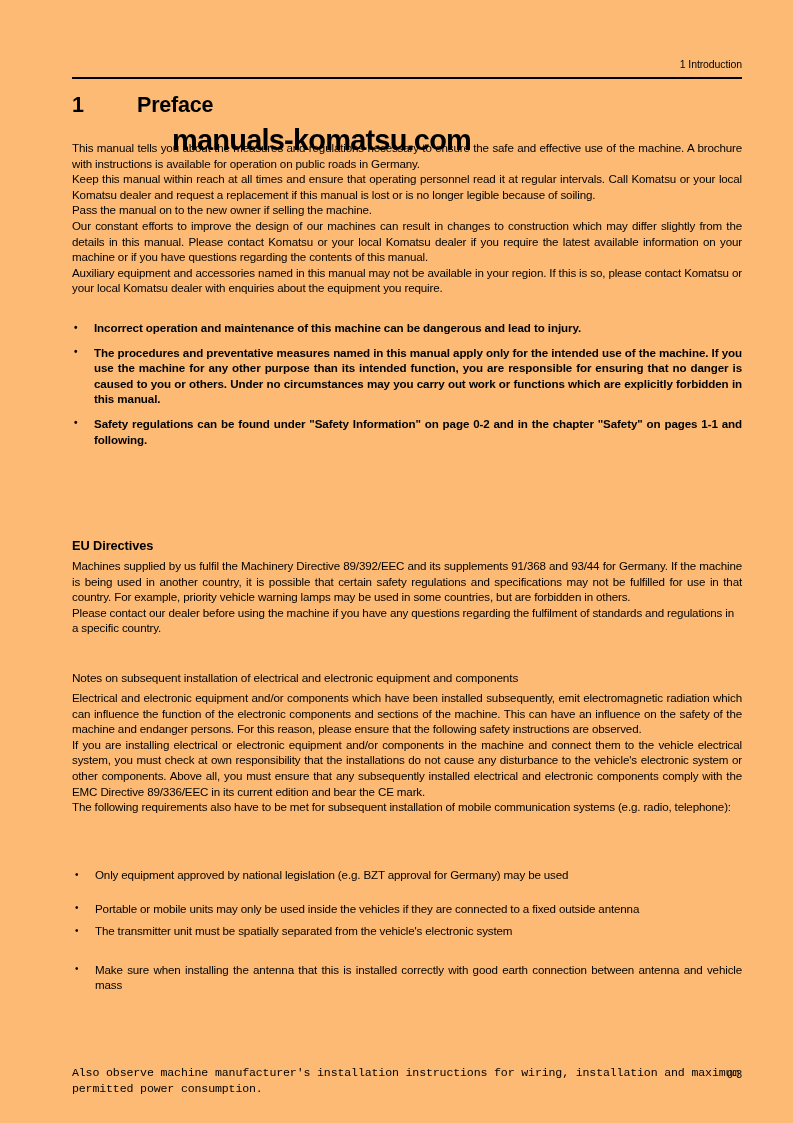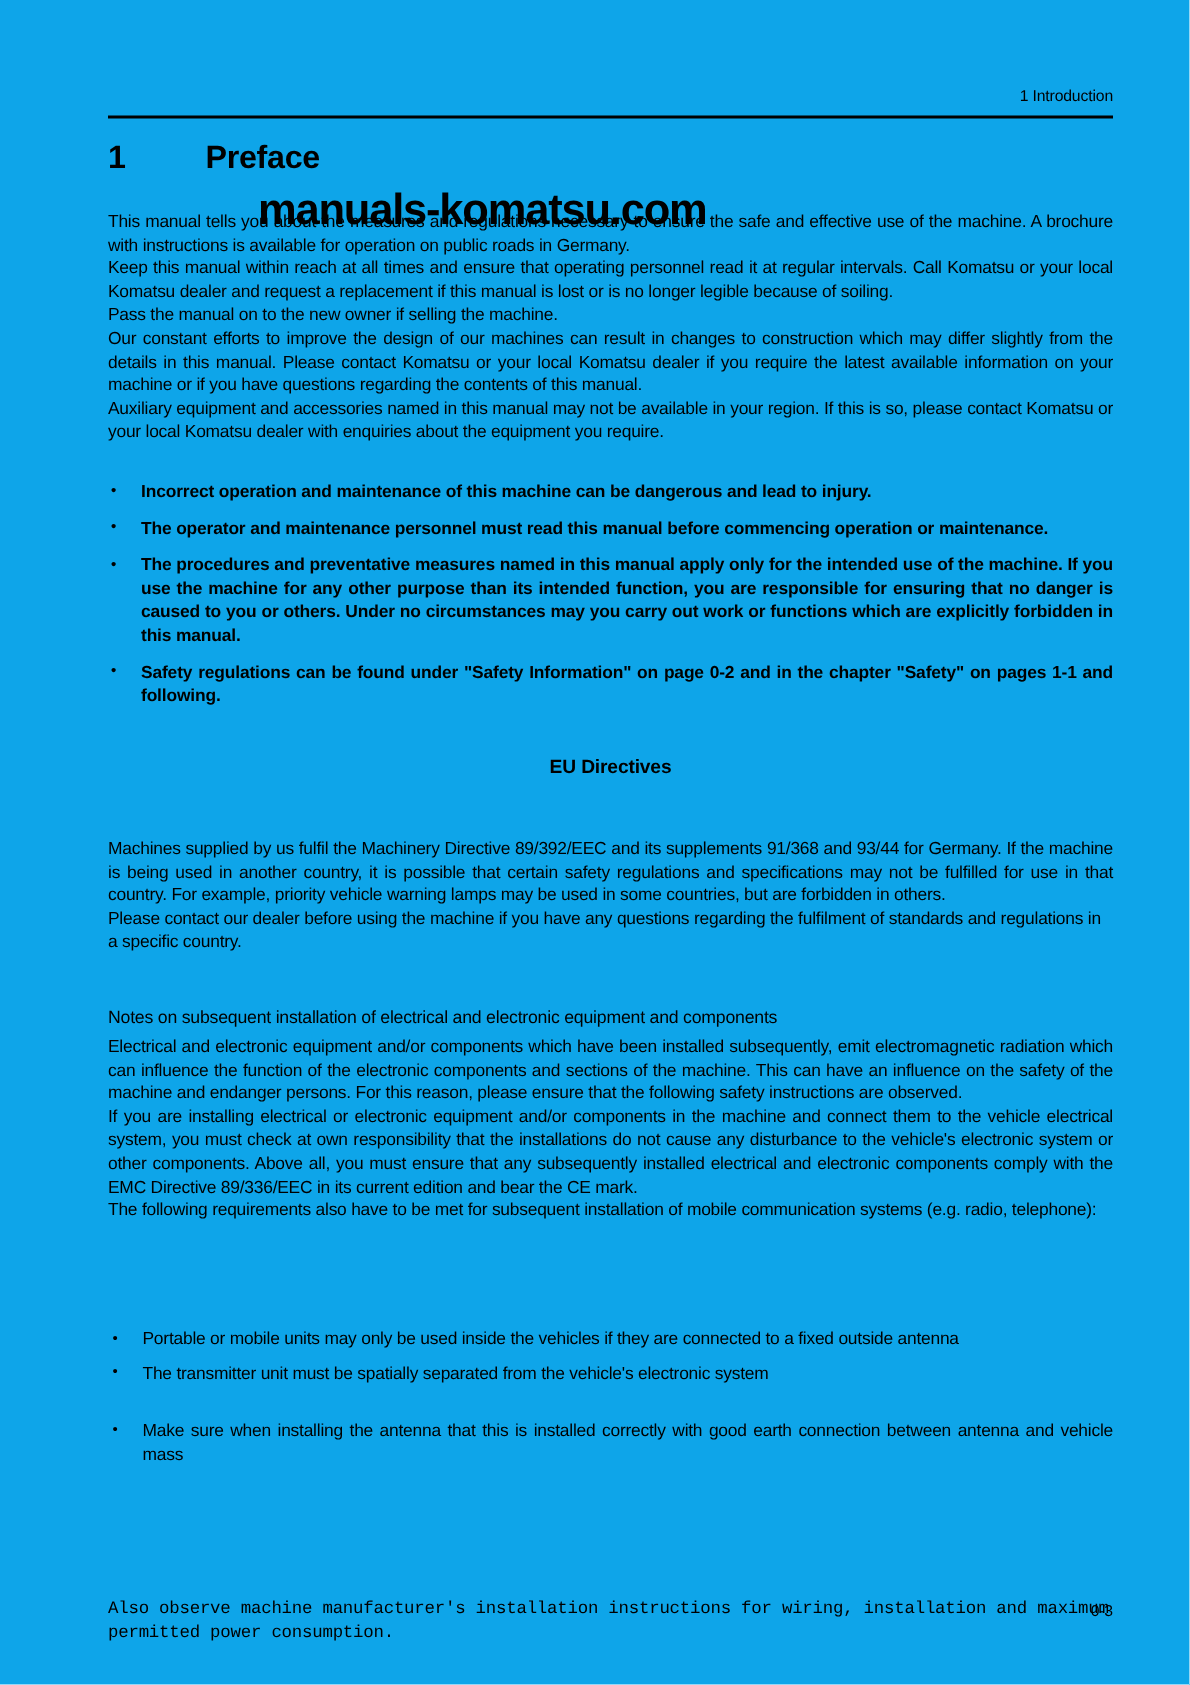--- a/index.html
+++ b/index.html
@@ -8,21 +8,21 @@
     background: #ffffff;
   }
   body {
     font-family: "Liberation Sans", sans-serif;
     color: #000000;
   }
   .page {
     position: relative;
     width: 793px;
     height: 1123px;
-    background: #0ea5e9;
+    background: #fdba74;
     overflow: hidden;
     box-sizing: border-box;
   }
   .content {
     position: absolute;
     left: 72px;
     top: 0;
     width: 670px;
     height: 1123px;
   }
@@ -172,45 +172,45 @@
       <p class="para">This manual tells you about the measures and regulations necessary to ensure the safe and effective use of the machine. A brochure with instructions is available for operation on public roads in Germany.</p>
       <p class="para">Keep this manual within reach at all times and ensure that operating personnel read it at regular intervals. Call Komatsu or your local Komatsu dealer and request a replacement if this manual is lost or is no longer legible because of soiling.</p>
       <p class="para last-natural">Pass the manual on to the new owner if selling the machine.</p>
       <p class="para">Our constant efforts to improve the design of our machines can result in changes to construction which may differ slightly from the details in this manual. Please contact Komatsu or your local Komatsu dealer if you require the latest available information on your machine or if you have questions regarding the contents of this manual.</p>
       <p class="para">Auxiliary equipment and accessories named in this manual may not be available in your region. If this is so, please contact Komatsu or your local Komatsu dealer with enquiries about the equipment you require.</p>
     </div>
 
     <div class="body-block" style="top:320px;">
       <ul class="bullets bold">
         <li>Incorrect operation and maintenance of this machine can be dangerous and lead to injury.</li>
-        <li style="margin-top:9px;">The operator and maintenance personnel must read this manual before commencing operation or maintenance.</li>
         <li style="margin-top:9px;">The procedures and preventative measures named in this manual apply only for the intended use of the machine. If you use the machine for any other purpose than its intended function, you are responsible for ensuring that no danger is caused to you or others. Under no circumstances may you carry out work or functions which are explicitly forbidden in this manual.</li>
         <li style="margin-top:9px;">Safety regulations can be found under "Safety Information" on page 0-2 and in the chapter "Safety" on pages 1-1 and following.</li>
       </ul>
     </div>
 
-    <div class="body-block" style="top:503px;text-align:center;">
+    <div class="body-block" style="top:538px;">
       <div class="h2">EU Directives</div>
     </div>
     <div class="body-block" style="top:558px;">
       <p class="para">Machines supplied by us fulfil the Machinery Directive 89/392/EEC and its supplements 91/368 and 93/44 for Germany. If the machine is being used in another country, it is possible that certain safety regulations and specifications may not be fulfilled for use in that country. For example, priority vehicle warning lamps may be used in some countries, but are forbidden in others.</p>
       <p class="para last-natural">Please contact our dealer before using the machine if you have any questions regarding the fulfilment of standards and regulations in a specific country.</p>
     </div>
 
     <div class="body-block" style="top:671px;">
       <div class="h3">Notes on subsequent installation of electrical and electronic equipment and components</div>
     </div>
     <div class="body-block" style="top:690px;">
       <p class="para">Electrical and electronic equipment and/or components which have been installed subsequently, emit electromagnetic radiation which can influence the function of the electronic components and sections of the machine. This can have an influence on the safety of the machine and endanger persons. For this reason, please ensure that the following safety instructions are observed.</p>
       <p class="para">If you are installing electrical or electronic equipment and/or components in the machine and connect them to the vehicle electrical system, you must check at own responsibility that the installations do not cause any disturbance to the vehicle's electronic system or other components. Above all, you must ensure that any subsequently installed electrical and electronic components comply with the EMC Directive 89/336/EEC in its current edition and bear the CE mark.</p>
       <p class="para last-natural">The following requirements also have to be met for subsequent installation of mobile communication systems (e.g. radio, telephone):</p>
     </div>
 
     <div class="body-block" style="top:867px;">
       <ul class="bullets tight">
+        <li>Only equipment approved by national legislation (e.g. BZT approval for Germany) may be used</li>
         <li style="margin-top:18px;">Portable or mobile units may only be used inside the vehicles if they are connected to a fixed outside antenna</li>
         <li style="margin-top:7px;">The transmitter unit must be spatially separated from the vehicle's electronic system</li>
         <li class="just" style="margin-top:23px;">Make sure when installing the antenna that this is installed correctly with good earth connection between antenna and vehicle mass</li>
       </ul>
     </div>
 
     <div class="body-block" style="top:1065px;font-family:Liberation Mono, monospace;">
       <p class="para last-natural">Also observe machine manufacturer's installation instructions for wiring, installation and maximum permitted power consumption.</p>
     </div>
 

